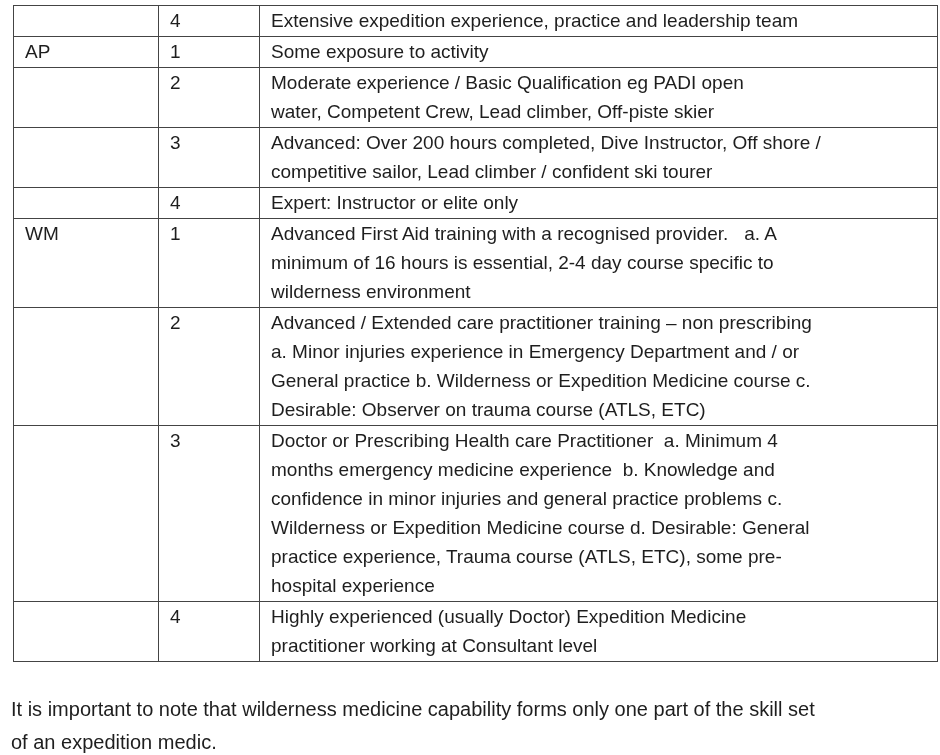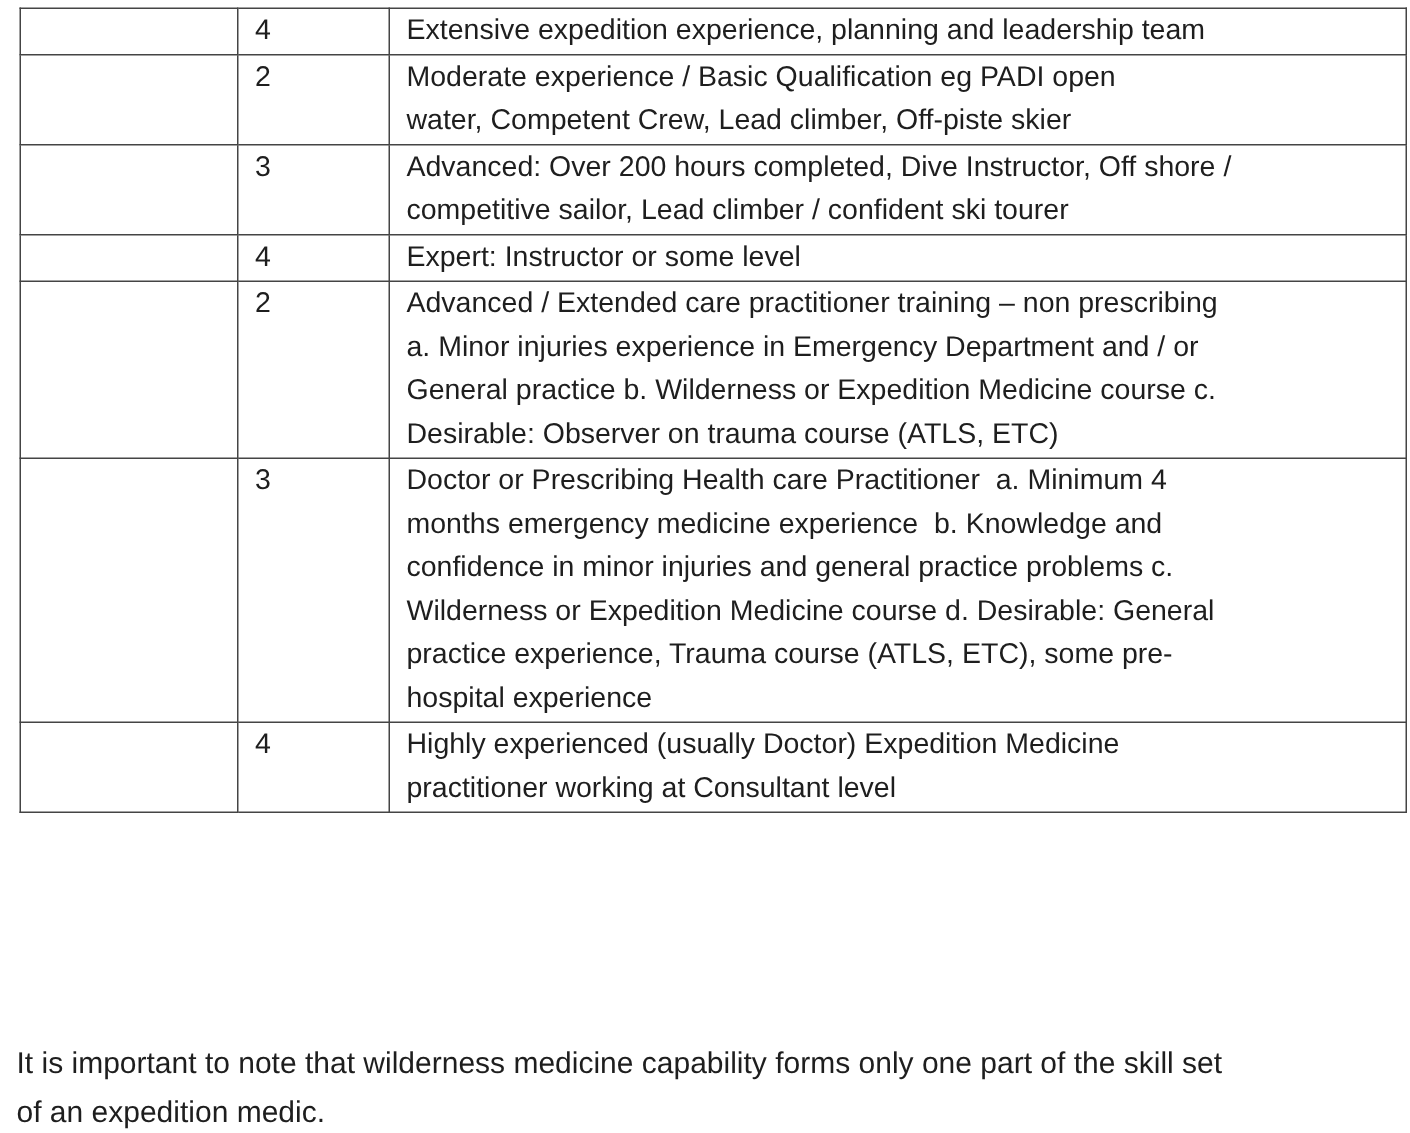--- a/index.html
+++ b/index.html
@@ -60,38 +60,50 @@
   <table class="capability-table">
     <colgroup>
       <col class="col-code">
       <col class="col-level">
       <col class="col-desc">
     </colgroup>
     <tbody>
       <tr>
         <td></td>
         <td>4</td>
-        <td>Extensive expedition experience, planning and leadership team</td>
+        <td>Extensive expedition experience, practice and leadership team</td>
+      </tr>
+      <tr>
+        <td>AP</td>
+        <td>1</td>
+        <td>Some exposure to activity</td>
       </tr>
       <tr>
         <td></td>
         <td>2</td>
         <td>Moderate experience / Basic Qualification eg PADI open
 water, Competent Crew, Lead climber, Off-piste skier</td>
       </tr>
       <tr>
         <td></td>
         <td>3</td>
         <td>Advanced: Over 200 hours completed, Dive Instructor, Off shore /
 competitive sailor, Lead climber / confident ski tourer</td>
       </tr>
       <tr>
         <td></td>
         <td>4</td>
-        <td>Expert: Instructor or some level</td>
+        <td>Expert: Instructor or elite only</td>
+      </tr>
+      <tr>
+        <td>WM</td>
+        <td>1</td>
+        <td>Advanced First Aid training with a recognised provider.   a. A
+minimum of 16 hours is essential, 2-4 day course specific to
+wilderness environment</td>
       </tr>
       <tr>
         <td></td>
         <td>2</td>
         <td>Advanced / Extended care practitioner training – non prescribing
 a. Minor injuries experience in Emergency Department and / or
 General practice b. Wilderness or Expedition Medicine course c.
 Desirable: Observer on trauma course (ATLS, ETC)</td>
       </tr>
       <tr>

